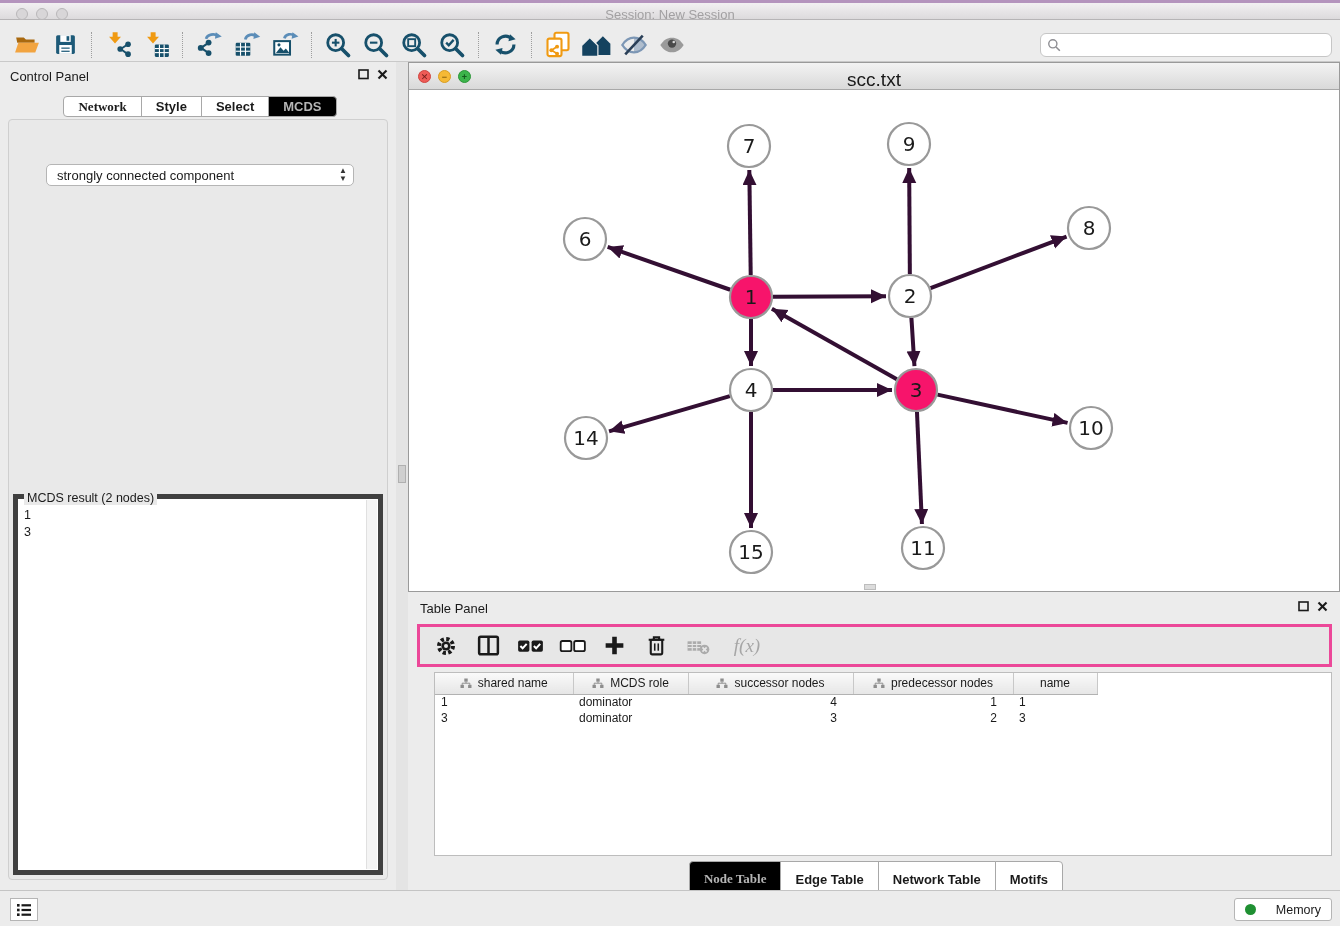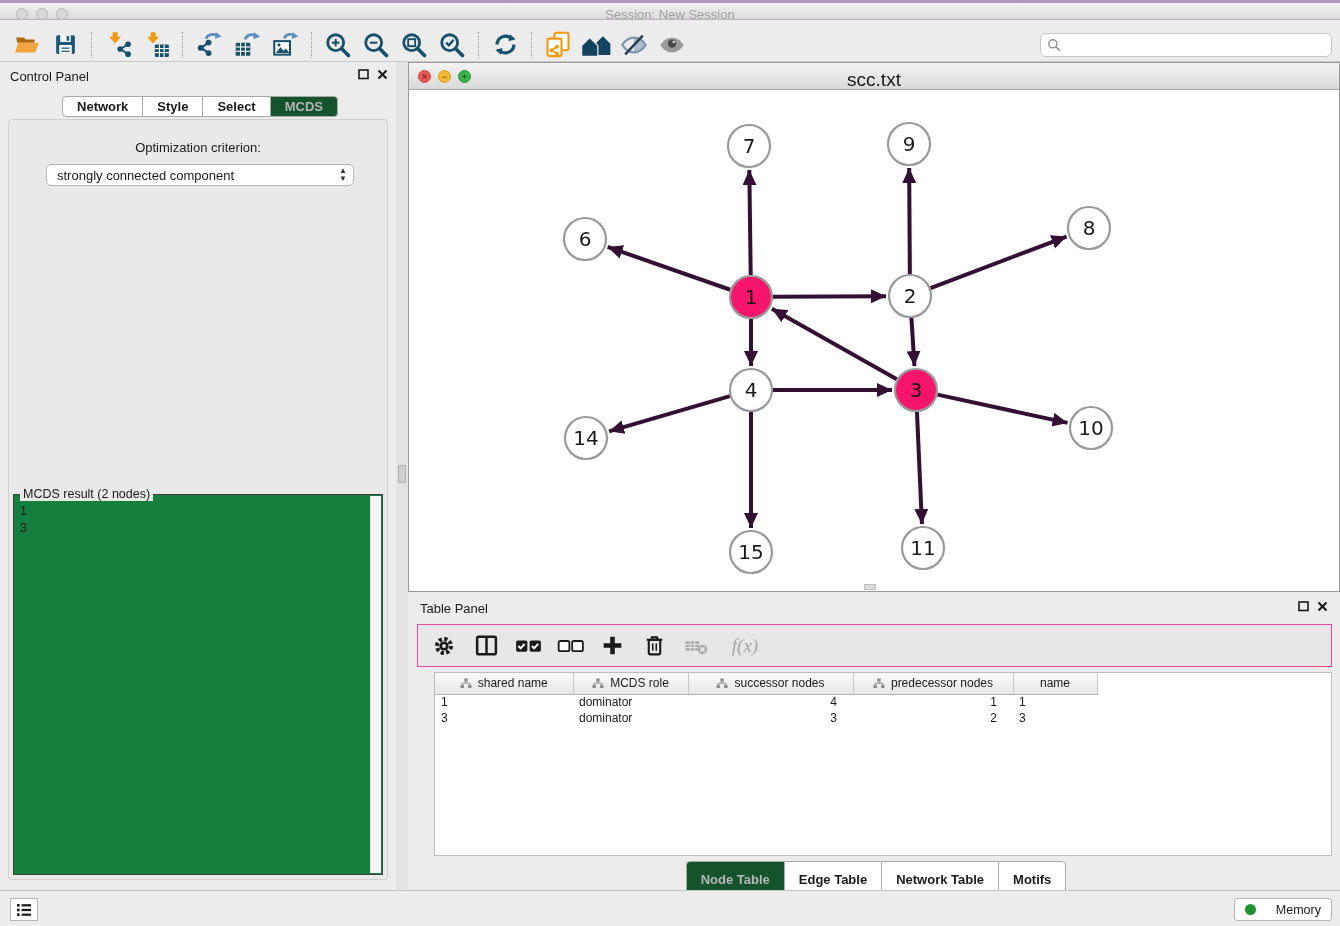--- a/index.html
+++ b/index.html
@@ -26,34 +26,34 @@
   #search-wrap svg { position:absolute; left:7px; top:5px; }
 
   
   #control-panel { position:absolute; left:0; top:62px; width:396px; height:828px; background:#ececec; }
   #cp-header { position:absolute; left:0; top:0; width:100%; height:28px;text-align:right; }
   #cp-title { position:absolute; left:10px; top:7px; font-size:13px; }
   .panel-btns { position:absolute; right:8px; top:7px; display:flex; gap:8px; align-items:center; }
   #cp-tabs { position:absolute; left:0; top:34px; width:100%; display:flex; justify-content:center; }
   .seg-tab { height:21px; padding:0 14px; background:#fff; border:1px solid #a8a8a8; margin-left:-1px;
     font-size:13px; font-weight:600; display:flex; align-items:center; cursor:default; }
-  .seg-tab:first-child { border-radius:4px 0 0 4px; margin-left:4px; }
+  .seg-tab:first-child { border-radius:4px 0 0 4px; margin-left:4px;font-family:Liberation Serif, serif; }
   .seg-tab:last-child { border-radius:0 4px 4px 0; }
-  .seg-tab.active { background:#14532d; color:#b5b5b5; }
+  .seg-tab.active { background:#000000; color:#b5b5b5; }
   #cp-content { position:absolute; left:8px; right:8px; top:57px; bottom:10px;
     background:#e9e9e9; border:1px solid #cfcfcf; border-radius:4px; }
   #opt-label { position:absolute; left:0; top:20px; width:100%; text-align:center; font-size:13px; }
   #criterion-select { position:absolute; left:37px; top:44px; width:308px; height:22px; background:#fff;
     border:1px solid #b5b5b5; border-radius:5px; font-size:13px; display:flex; align-items:center; padding-left:10px; }
   #criterion-select .chevrons { position:absolute; right:6px; top:2px; display:flex; flex-direction:column; line-height:8px; font-size:8px; color:#333; }
   .cp-buttons { position:absolute; left:0; top:76px; width:100%; display:flex; justify-content:center; gap:14px; }
   .push-btn { height:22px; padding:0 16px; background:linear-gradient(#ffffff,#f2f2f2); border:1px solid #b5b5b5;
     border-radius:5px; font-size:13px; display:flex; align-items:center; }
   #mcds-fieldset { position:absolute; left:4px; right:4px; top:374px; bottom:4px;
-    border:1px solid #404040; background:#15803d; }
+    border:5px solid #404040; background:#ffffff; }
   #mcds-legend { position:absolute; left:6px; top:-8px; background:#e9e9e9; padding:0 3px; font-size:12.5px; }
   #mcds-result-lines { position:absolute; left:6px; top:8px; right:16px; bottom:4px;
     font-family:"Liberation Sans","DejaVu Sans",sans-serif; font-size:12.5px; line-height:17px; white-space:pre; }
   #mcds-scrollbar { position:absolute; right:1px; top:1px; bottom:1px; width:11px; background:#f4f4f4; border-left:1px solid #e0e0e0; }
 
   
   #v-divider { position:absolute; left:396px; top:62px; width:12px; height:828px; background:#e4e4e4; }
   #v-grabber { position:absolute; left:2px; top:403px; width:8px; height:18px; background:#cfcfcf; border:1px solid #b0b0b0; }
 
   
@@ -63,21 +63,21 @@
     background:linear-gradient(#f3f3f3,#d9d9d9); border-bottom:1px solid #a8a8a8; }
   .net-dot { position:absolute; top:7px; width:13px; height:13px; border-radius:50%; display:flex; align-items:center; justify-content:center; font-size:9px; font-weight:bold; }
   #net-title { position:absolute; top:6px; left:0; width:100%; text-align:center; font-size:19px; color:#1a1a1a; }
   #net-canvas { position:absolute; left:0; top:27px; width:930px; height:501px; background:#fff; overflow:hidden; }
   #bottom-grabber { position:absolute; left:455px; bottom:1px; width:12px; height:6px; background:#dcdcdc; border:1px solid #bdbdbd; }
 
   
   #table-panel { position:absolute; left:408px; top:595px; width:932px; height:295px; background:#ececec; }
   #tp-title { position:absolute; left:12px; top:6px; font-size:13px; }
   #tp-toolbar { position:absolute; left:9px; right:8px; top:29px; height:43px; background:#e7e7e7;
-    border:1px solid #ec4899; display:flex; align-items:center; gap:14px; padding:0 12px; }
+    border:3px solid #ec4899; display:flex; align-items:center; gap:14px; padding:0 12px; }
   .tp-btn { width:28px; height:30px; display:flex; align-items:center; justify-content:center; }
   .fx-label { font-family:"Liberation Serif","DejaVu Serif",serif; font-style:italic; font-size:19px; color:#a6a6a6; }
   #tp-tablebox { position:absolute; left:26px; right:8px; top:77px; height:184px; background:#fff; border:1px solid #bdbdbd; overflow:hidden; }
   #node-table { border-collapse:collapse; table-layout:fixed; font-size:12px; }
   #node-table th { height:21px; font-weight:normal; background:linear-gradient(#fafafa,#e6e6e6);
     border-right:1px solid #c8c8c8; border-bottom:1px solid #b2b2b2; text-align:center; position:relative; }
   #node-table th .th-inner { display:flex; align-items:center; justify-content:center; gap:6px; }
   #node-table td { height:16px; padding:0 6px; border:none; white-space:nowrap; overflow:hidden; }
   #node-table td.r { text-align:right; padding-right:16px; }
   #tp-tabs { position:absolute; left:0; top:266px; width:100%; display:flex; justify-content:center; }
@@ -265,21 +265,20 @@
       </svg>
     </span>
   </div>
   <div id="cp-tabs">
       <div class="seg-tab">Network</div>
       <div class="seg-tab">Style</div>
       <div class="seg-tab">Select</div>
       <div class="seg-tab active">MCDS</div>
     </div>
   <div id="cp-content">
-    <div id="opt-label">Optimization criterion:</div>
     <div id="criterion-select">
       <span>strongly connected component</span>
       <span class="chevrons">
           <span>▲</span>
           <span>▼</span>
         </span>
     </div>
     <div id="mcds-fieldset">
       <span id="mcds-legend">MCDS result (2 nodes)</span>
       <div id="mcds-result-lines">1

